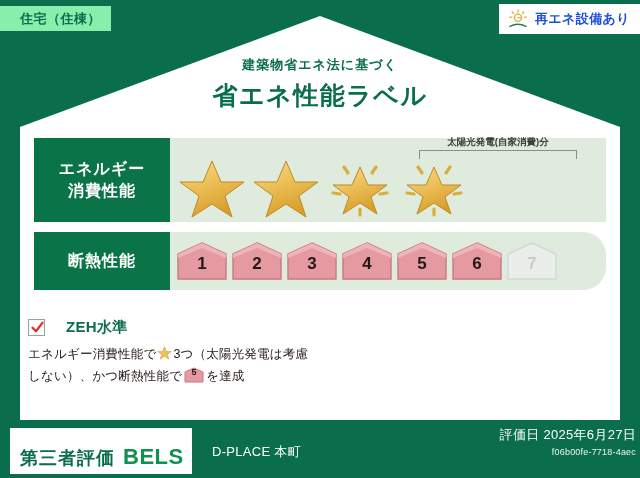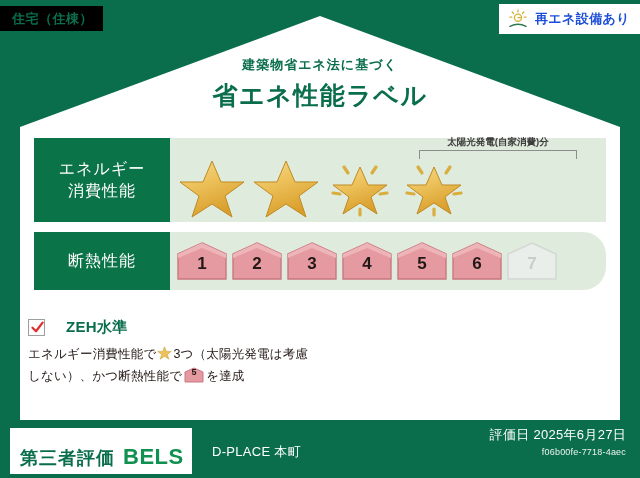--- a/index.html
+++ b/index.html
@@ -37,26 +37,26 @@
     height: 404px;
     background: #ffffff;
     clip-path: polygon(0% 27.5%, 50% 0%, 100% 27.5%, 100% 100%, 0% 100%);
   }
 
   
   .category-tag {
     position: absolute;
     left: 0px;
     top: 6px;
-    background: #000000;
+    background: #86efac;
     color: #0a6e4d;
     font-weight: bold;
     font-size: 13px;
     line-height: 1;
-    padding: 6px 10px 6px 12px;
+    padding: 6px 10px 6px 20px;
     letter-spacing: 0.5px;
     z-index: 6;
   }
 
   
   .reene-badge {
     position: absolute;
     right: 0px;
     top: 4px;
     background: #ffffff;
@@ -111,21 +111,21 @@
     display: flex;
     align-items: stretch;
     background: #dfebdc;
     margin-bottom: 10px;
     position: relative;
   }
 
   .metric-label {
     background: #0a7348;
     color: #ffffff;
-    font-weight: normal;
+    font-weight: bold;
     font-size: 16px;
     width: 136px;
     flex: 0 0 136px;
     display: flex;
     flex-direction: column;
     align-items: center;
     justify-content: center;
     line-height: 1.35;
     letter-spacing: 1px;
   }
@@ -294,21 +294,21 @@
     position: absolute;
     left: 212px;
     top: 23px;
     color: #ffffff;
     font-size: 13px;
     letter-spacing: 0.3px;
   }
 
   .footer-right {
     position: absolute;
-    right: 14px;
+    right: 4px;
     top: 6px;
     text-align: right;
     color: #ffffff;
   }
   .footer-right .date { font-size: 13px; letter-spacing: 0.3px; }
   .footer-right .uid { font-size: 9px; letter-spacing: 0.2px; margin-top: 3px; opacity: 0.92; }
 </style>
 </head>
 <body>
 

